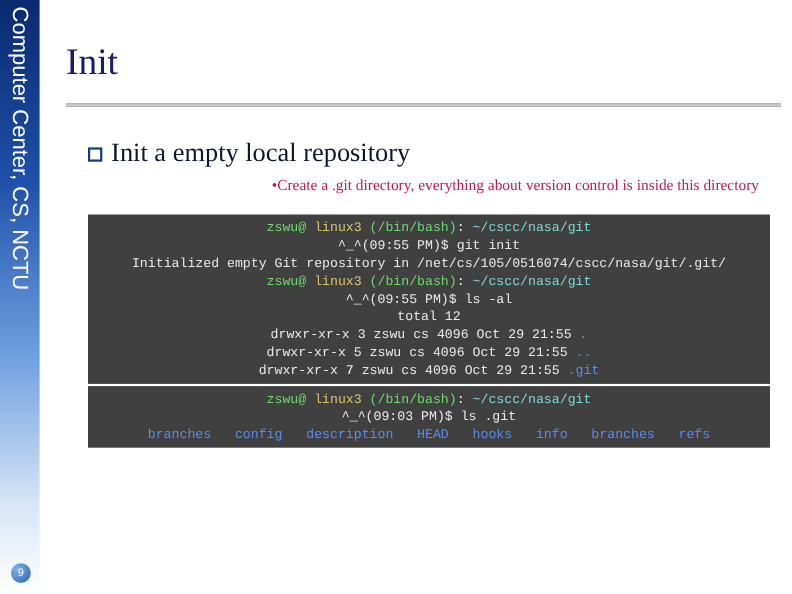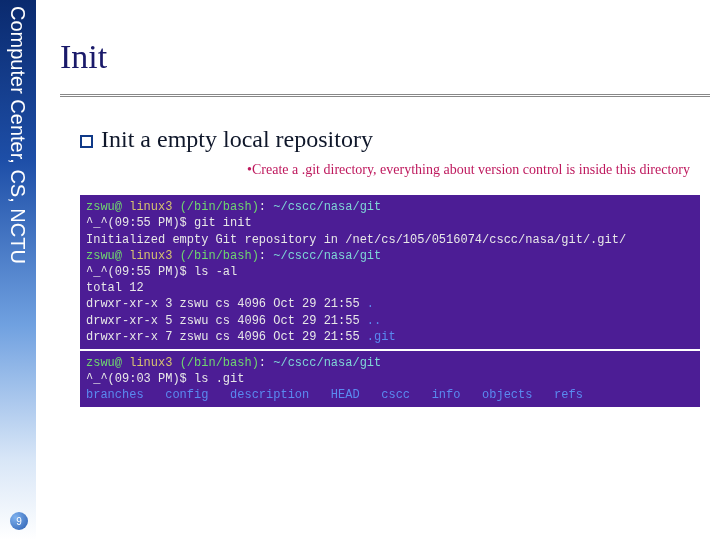--- a/index.html
+++ b/index.html
@@ -95,24 +95,25 @@
   }
   .terminal {
     margin-top: 16px;
     margin-left: 20px;
     width: 620px;
     font-family: "Consolas", "Courier New", monospace;
     font-size: 12px;
     line-height: 1.35;
   }
   .term-block {
-    background: #4c1d95;
+    background: #404040;
     padding: 4px 6px;
     white-space: pre;
     color: #ccc;
+    text-align: center;
   }
   .term-block + .term-block { margin-top: 2px; }
   .g { color: #6fd66f; }
   .y { color: #d6c36f; }
   .c { color: #7fd6d6; }
   .w { color: #e8e8e8; }
   .b { color: #5a8af0; }
   .nowrap { white-space: pre; }
 </style>
 </head>
@@ -140,15 +141,15 @@
 <span class="w">^_^(09:55 PM)$ </span><span class="w">git init</span>
 <span class="w">Initialized empty Git repository in /net/cs/105/0516074/cscc/nasa/git/.git/</span>
 <span class="g">zswu@</span><span class="y"> linux3 </span><span class="g">(/bin/bash)</span><span class="w">: </span><span class="c">~/cscc/nasa/git</span>
 <span class="w">^_^(09:55 PM)$ </span><span class="w">ls -al</span>
 <span class="w">total 12</span>
 <span class="w">drwxr-xr-x 3 zswu cs 4096 Oct 29 21:55 </span><span class="b">.</span>
 <span class="w">drwxr-xr-x 5 zswu cs 4096 Oct 29 21:55 </span><span class="b">..</span>
 <span class="w">drwxr-xr-x 7 zswu cs 4096 Oct 29 21:55 </span><span class="b">.git</span></div>
     <div class="term-block"><span class="g">zswu@</span><span class="y"> linux3 </span><span class="g">(/bin/bash)</span><span class="w">: </span><span class="c">~/cscc/nasa/git</span>
 <span class="w">^_^(09:03 PM)$ </span><span class="w">ls .git</span>
-<span class="b nowrap">branches   config   description   HEAD   cscc   info   objects   refs</span></div>
+<span class="b nowrap">branches   config   description   HEAD   hooks   info   branches   refs</span></div>
   </div>
 </div>
 
 </body></html>

